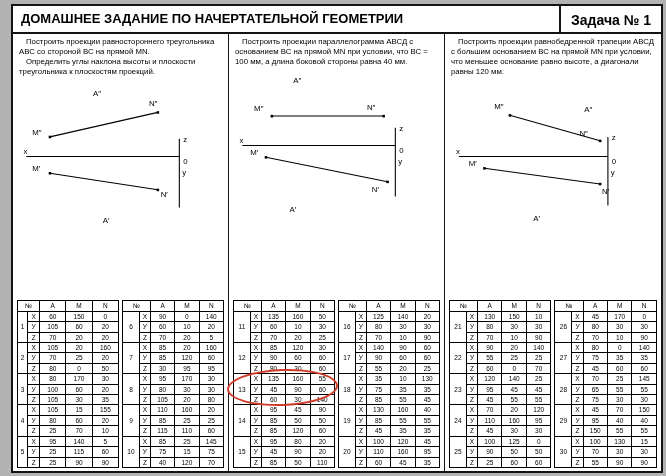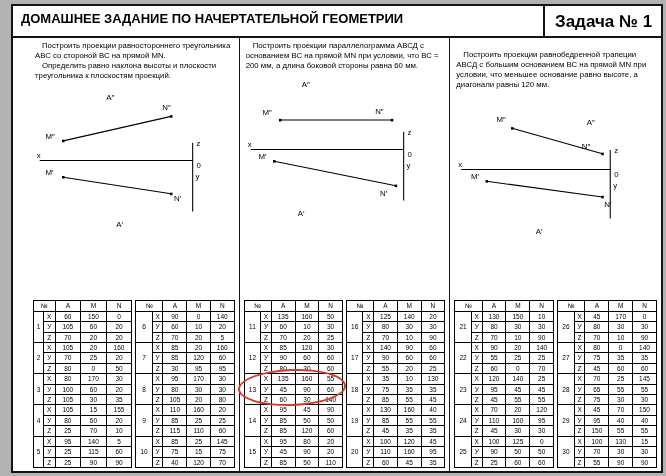--- a/index.html
+++ b/index.html
@@ -2,26 +2,26 @@
 <html><head>
 <meta charset="utf-8">
 <style>
   * { margin:0; padding:0; box-sizing:border-box; }
   html,body { width:666px; height:476px; overflow:hidden; }
   body { background:#b3b3b3; font-family:"Liberation Sans", sans-serif; color:#000; }
   .page { position:absolute; left:11px; top:4px; width:652px; height:469px;
           background:#fff; border:2px solid #141414; display:flex; flex-direction:column; }
   .header { display:flex; border-bottom:2px solid #141414; align-items:stretch; }
   .title { flex:1; font-weight:bold; font-size:13px; padding:5px 8px 4px; white-space:nowrap;border-radius:7px; }
-  .taskno { width:118px; border-left:2px solid #141414; font-weight:bold; font-size:17px;
+  .taskno { width:102px; border-left:2px solid #141414; font-weight:bold; font-size:14px;
             padding:6px 0 4px 10px;margin-left:24px; }
-  .columns { flex:1; display:flex; min-height:0;padding-left:16px; }
+  .columns { flex:1; display:flex; min-height:0; }
   .col { width:33.333%; border-right:1.5px solid #141414; display:flex; flex-direction:column;
          padding:3px 4px 3px; }
-  .col:last-child { border-right:none;margin-top:9px; }
+  .col:last-child { border-right:none; }
   p.task { font-size:7.8px; line-height:1.3; text-indent:7px; padding:0 2px; }
   .diagram { margin-top:2px; }
   svg text { font-size:8px; font-family:"Liberation Sans", sans-serif; fill:#000; }
   svg line { stroke:#000; stroke-width:1.1; }
   svg rect.pt { fill:#000; }
   .tables { display:flex; gap:3px; margin-top:auto; }
   .tablebox { flex:1; position:relative; }
   table { border-collapse:collapse; width:100%; }
   th, td { border:1px solid #000; font-size:6.5px; font-weight:normal; text-align:center;
            padding:0; line-height:1.45; font-family:"Liberation Sans", sans-serif; }
@@ -35,21 +35,21 @@
 
   <div class="header">
     <div class="title">ДОМАШНЕЕ ЗАДАНИЕ ПО НАЧЕРТАТЕЛЬНОЙ ГЕОМЕТРИИ</div>
     <div class="taskno">Задача № 1</div>
   </div>
 
   <div class="columns">
 
     <section class="col">
       <p class="task">Построить проекции равностороннего треугольника АВС со стороной ВС на прямой MN.</p>
-      <p class="task">Определить равно наклона высоты и плоскости треугольника к плоскостям проекций.</p>
+      <p class="task">Определить углы наклона высоты и плоскости треугольника к плоскостям проекций.</p>
       <div class="diagram">
         <svg viewBox="0 0 200 155" width="100%" height="152">
           <line x1="4" y1="78" x2="160" y2="78"></line>
           <line x1="160" y1="60" x2="160" y2="130"></line>
           <line x1="28" y1="58" x2="138" y2="33"></line>
           <line x1="28" y1="95" x2="138" y2="112"></line>
           <rect class="pt" x="26.8" y="56.8" width="2.6" height="2.6"></rect>
           <rect class="pt" x="136.8" y="31.8" width="2.6" height="2.6"></rect>
           <rect class="pt" x="26.8" y="93.8" width="2.6" height="2.6"></rect>
           <rect class="pt" x="136.8" y="110.8" width="2.6" height="2.6"></rect>
@@ -277,21 +277,21 @@
                   <td>120</td>
                   <td>70</td>
                 </tr>
               </tbody>
             </table>
           </div>
       </div>
     </section>
 
     <section class="col">
-      <p class="task">Построить проекции параллелограмма АВСД с основанием ВС на прямой MN при условии, что ВС = 200 мм, а длина боковой стороны равна 60 мм.</p>
+      <p class="task">Построить проекции параллелограмма АВСД с основанием ВС на прямой MN при условии, что ВС = 100 мм, а длина боковой стороны равна 40 мм.</p>
       <div class="diagram">
         <svg viewBox="0 0 200 155" width="100%" height="152">
           <line x1="4" y1="78" x2="160" y2="78"></line>
           <line x1="160" y1="60" x2="160" y2="130"></line>
           <line x1="34" y1="48" x2="148" y2="48"></line>
           <line x1="28" y1="90" x2="152" y2="115"></line>
           <rect class="pt" x="32.8" y="46.8" width="2.6" height="2.6"></rect>
           <rect class="pt" x="146.8" y="46.8" width="2.6" height="2.6"></rect>
           <rect class="pt" x="26.8" y="88.8" width="2.6" height="2.6"></rect>
           <rect class="pt" x="150.8" y="113.8" width="2.6" height="2.6"></rect>

